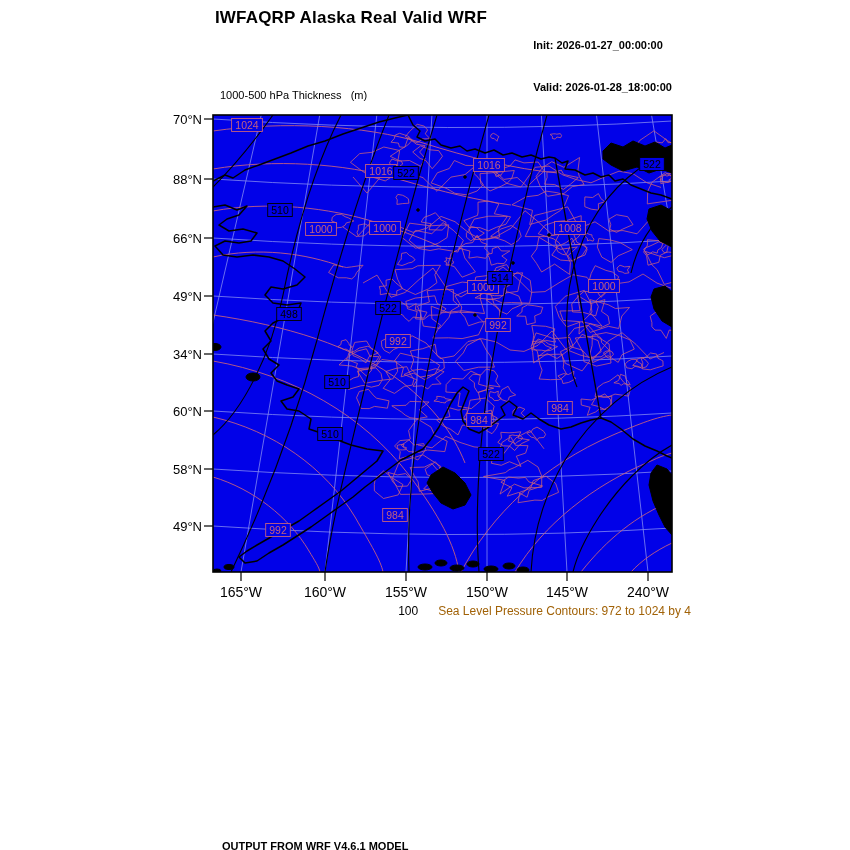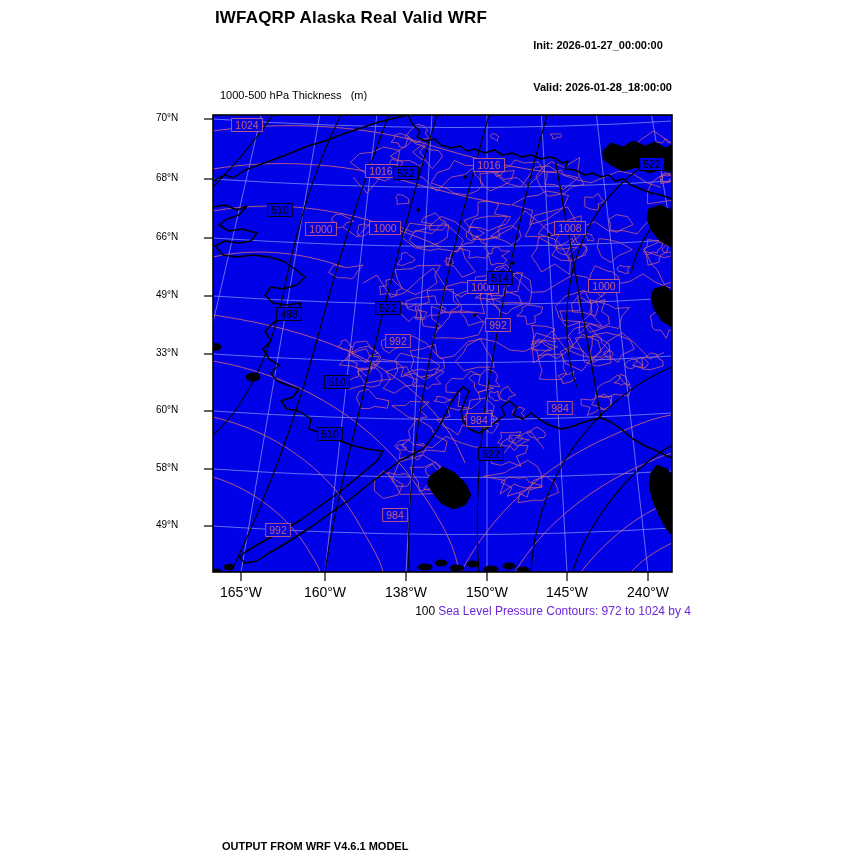--- a/index.html
+++ b/index.html
@@ -4,53 +4,53 @@
 <style>
   html,body{margin:0;padding:0}
   body{
     width:850px;height:850px;position:relative;background:#ffffff;
     font-family:"Liberation Sans", sans-serif;color:#000;overflow:hidden;
   }
   .abs{position:absolute}
   .title{font-size:17px;font-weight:bold;letter-spacing:.2px;white-space:nowrap}
   .runtimes{font-size:11px;font-weight:bold;line-height:14px;text-align:left;white-space:pre}
   .legend{font-size:11px;line-height:13.4px;white-space:pre}
-  .latlab{font-size:10px;width:46px;text-align:left;white-space:nowrap}
+  .latlab{font-size:13px;width:46px;text-align:right;white-space:nowrap}
   .lonlab{font-size:14px;width:52px;text-align:center;white-space:nowrap}
-  .caption{font-size:12px;white-space:pre;display:flex;gap:3px}
+  .caption{font-size:12px;white-space:pre;display:flex;gap:20px}
   .footer{font-size:11px;font-weight:bold;line-height:13px;white-space:pre}
   svg text{font-family:"Liberation Sans", sans-serif}
 </style>
 </head>
 <body>
 
 <div class="abs title" style="left:351px;top:8px;transform:translateX(-50%)">IWFAQRP Alaska Real Valid WRF</div>
 <div class="abs runtimes" style="right:178px;top:10px">
   <div>Init: 2026-01-27_00:00:00</div>
   <div>Valid: 2026-01-28_18:00:00</div>
 </div>
 
 <div class="abs legend" style="left:220px;top:62px">
   <div>1000-500 hPa Thickness   (m)</div>
   <div>1000-500 hPa Thickness   (m)</div>
   <div>Sea Level Pressure   (hPa)</div>
 </div>
 
 <div class="abs latlab" style="left:156px;top:112px">70°N</div>
-<div class="abs latlab" style="left:156px;top:172px">68°N</div>
+<div class="abs latlab" style="left:156px;top:172px">88°N</div>
 <div class="abs latlab" style="left:156px;top:231px">66°N</div>
 <div class="abs latlab" style="left:156px;top:289px">49°N</div>
-<div class="abs latlab" style="left:156px;top:347px">33°N</div>
+<div class="abs latlab" style="left:156px;top:347px">34°N</div>
 <div class="abs latlab" style="left:156px;top:404px">60°N</div>
 <div class="abs latlab" style="left:156px;top:462px">58°N</div>
 <div class="abs latlab" style="left:156px;top:519px">49°N</div>
 
 <div class="abs lonlab" style="left:215px;top:584px">165°W</div>
 <div class="abs lonlab" style="left:299px;top:584px">160°W</div>
-<div class="abs lonlab" style="left:380px;top:584px">138°W</div>
+<div class="abs lonlab" style="left:380px;top:584px">155°W</div>
 <div class="abs lonlab" style="left:461px;top:584px">150°W</div>
 <div class="abs lonlab" style="left:541px;top:584px">145°W</div>
 <div class="abs lonlab" style="left:622px;top:584px">240°W</div>
 
 <svg id="mapsvg" class="abs" style="left:193px;top:109px" width="500" height="480" viewBox="-20 -6 500 480">
     <defs>
       <clipPath id="mc">
         <rect x="0" y="0" width="459" height="457"></rect>
       </clipPath>
     </defs>
@@ -327,19 +327,19 @@
       <line x1="112" y1="457" x2="112" y2="466" stroke-width="1.2"></line>
       <line x1="193" y1="457" x2="193" y2="466" stroke-width="1.2"></line>
       <line x1="274" y1="457" x2="274" y2="466" stroke-width="1.2"></line>
       <line x1="354" y1="457" x2="354" y2="466" stroke-width="1.2"></line>
       <line x1="435" y1="457" x2="435" y2="466" stroke-width="1.2"></line>
     </g>
   </svg>
 
 <div class="abs caption" style="right:159px;top:604px">
   <span>100</span>
-  <span style="color: #6d28d9;">Sea Level Pressure Contours: 972 to 1024 by 4</span>
+  <span style="color: #a16207;">Sea Level Pressure Contours: 972 to 1024 by 4</span>
 </div>
 
 <div class="abs footer" style="left:222px;top:814px">
   <div>OUTPUT FROM WRF V4.6.1 MODEL</div>
   
 </div>
 
 </body></html>

